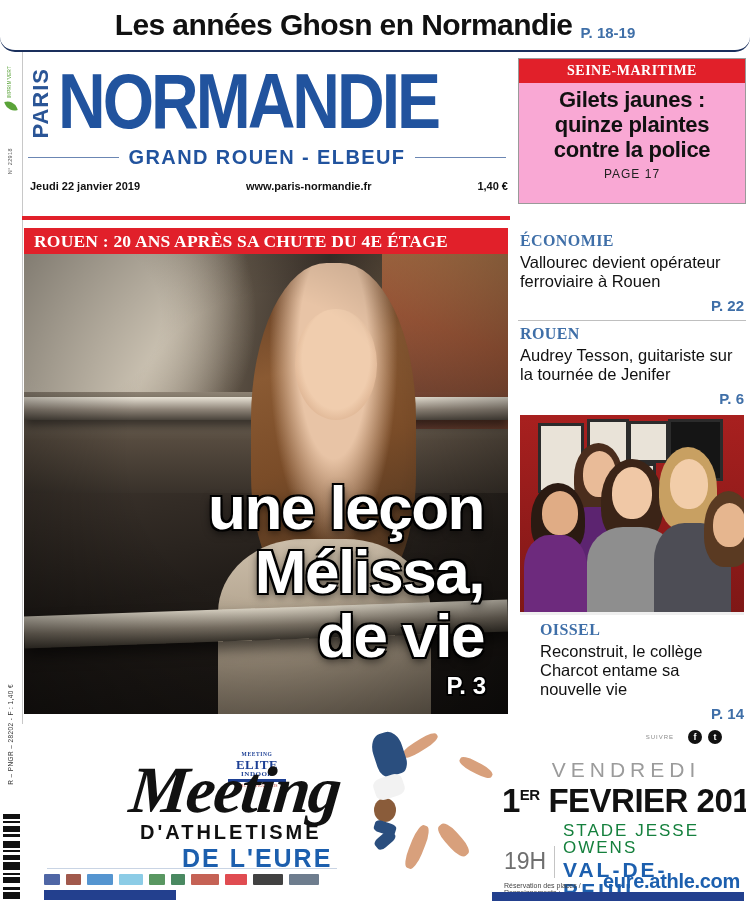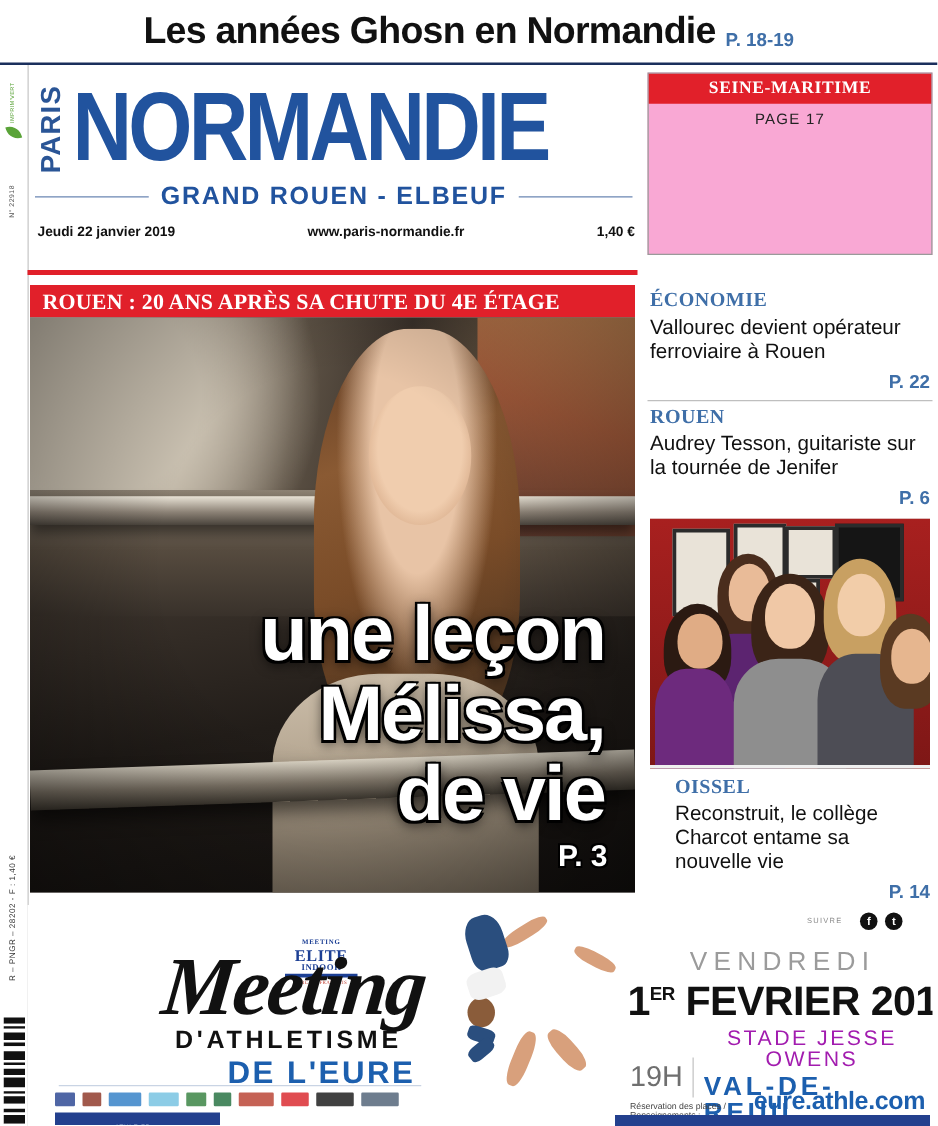--- a/index.html
+++ b/index.html
@@ -10,20 +10,21 @@
     position:relative;
   }
   .page{position:relative;width:750px;height:901px;background:#fff;}
 
   
   .top-strip{
     position:absolute;left:0;top:0;width:750px;height:52px;
     display:flex;align-items:center;justify-content:center;
     border-bottom:2px solid #1a2f5c;
     box-sizing:border-box;
+    border-radius:15px;
   }
   .top-strip .tt{
     font-family:"Liberation Sans", sans-serif;
     font-weight:bold;font-size:30px;letter-spacing:-0.6px;
     color:#111;white-space:nowrap;
   }
   .top-strip .tp{
     font-size:15px;font-weight:bold;color:#3f6fa8;margin-left:8px;
     position:relative;top:7px;
   }
@@ -276,21 +277,21 @@
     position:absolute;left:10px;top:50px;width:236px;text-align:center;
     font-weight:bold;font-size:33px;letter-spacing:-0.5px;color:#111;white-space:nowrap;
   }
   .bigdate sup{font-size:15px;}
   .hrow{
     position:absolute;left:12px;top:90px;width:232px;display:flex;align-items:center;gap:8px;
   }
   .hrow .h19{font-size:23px;font-weight:normal;color:#6f6f6f;}
   .hrow .sep{width:1px;height:32px;background:#c4c4c4;}
   .hrow .stad{line-height:1;}
-  .hrow .stad .s1{font-size:17px;letter-spacing:2px;color:#a21caf;text-align:center;}
+  .hrow .stad .s1{font-size:17px;letter-spacing:2px;color:#15803d;}
   .hrow .stad .s2{font-size:21px;letter-spacing:3px;color:#1c5fae;font-weight:bold;margin-top:3px;}
   .resa{
     position:absolute;left:12px;top:138px;width:236px;
     display:flex;align-items:baseline;gap:5px;
   }
   .resa .rtxt{font-size:7px;color:#444;}
   .resa .rurl{font-weight:bold;font-size:20px;color:#1c5fae;letter-spacing:-0.3px;}
   .bluebar{
     position:absolute;left:470px;top:168px;width:252px;height:9px;background:#23408e;
   }
@@ -352,20 +353,25 @@
     <div class="infoline">
       <div>Jeudi 22 janvier 2019</div>
       <div class="web">www.paris-normandie.fr</div>
       <div>1,40 €</div>
     </div>
   </div>
   <div class="red-rule"></div>
 
   <div class="tr-box">
     <div class="tr-kicker">SEINE-MARITIME</div>
+    <div class="tr-head">
+      <div>Gilets jaunes :</div>
+      <div>quinze plaintes</div>
+      <div>contre la police</div>
+    </div>
     <div class="tr-page">PAGE 17</div>
   </div>
 
   <div class="main-block">
     <div class="mb-kicker">
       <span>ROUEN : 20 ANS APRÈS SA CHUTE DU 4E ÉTAGE</span>
     </div>
     <div class="photo">
       <div class="bg">
         <div class="ph-top"></div>

